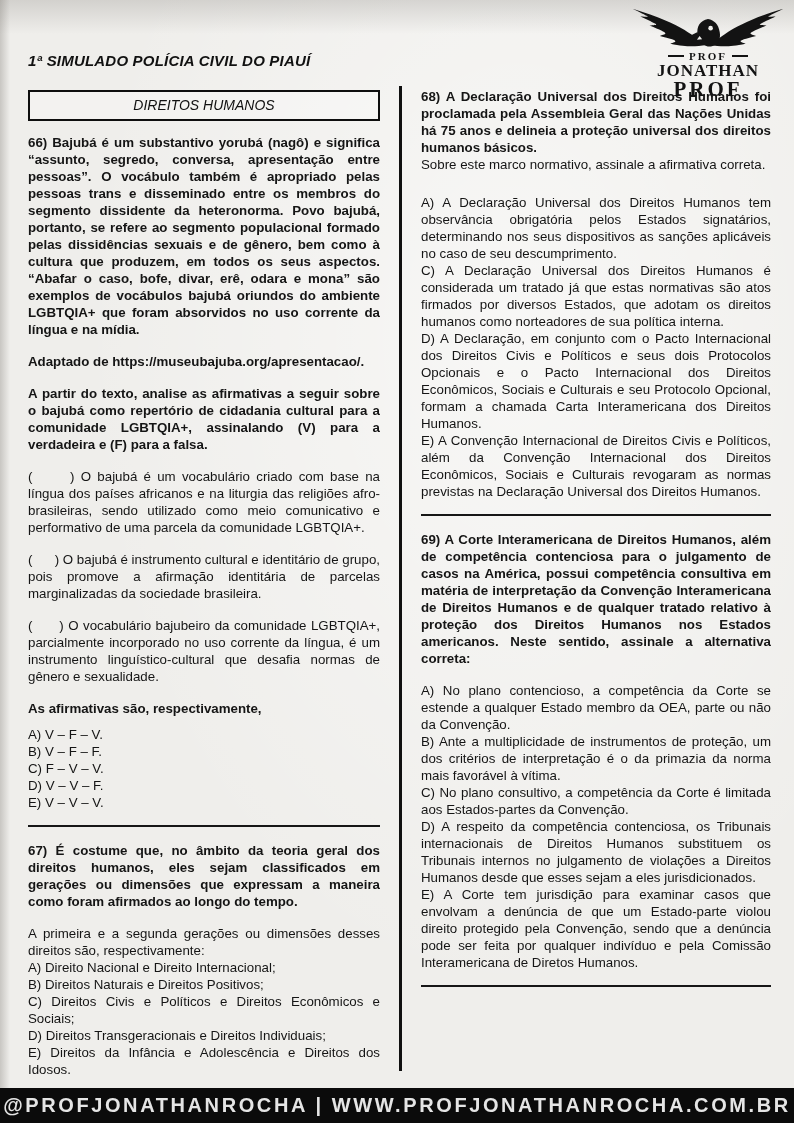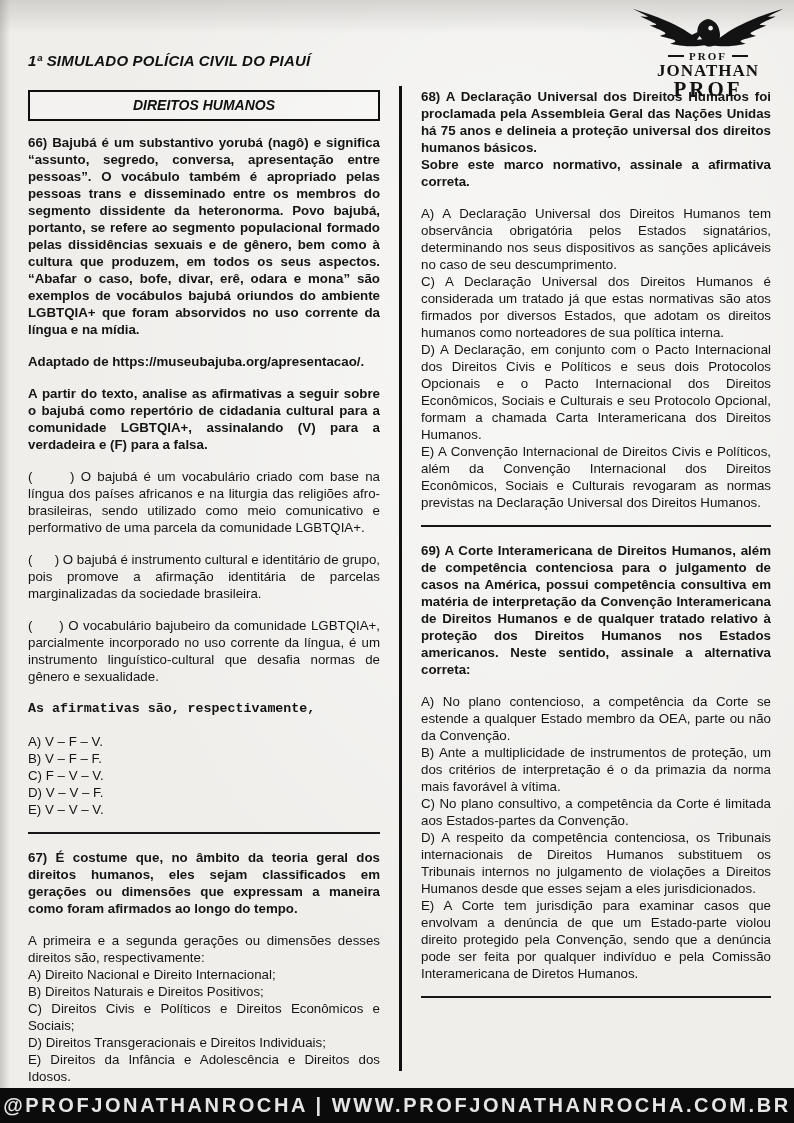--- a/index.html
+++ b/index.html
@@ -33,21 +33,21 @@
     position: absolute;
     left: 28px; top: 90px;
     width: 352px;
     border: 2.5px solid #0e0e0e;
     padding: 4px 2px 5px 2px;
     text-align: center;
     background: rgba(255,255,255,0.25);
   }
   .section-box span {
     font-size: 14px;
-    font-weight: bold;
+    font-weight: normal;
     font-style: italic;
     color: #111;
     text-align: right;
   }
 
   
   .logo {
     position: absolute;
     right: 8px; top: 2px;
     width: 156px;
@@ -97,23 +97,23 @@
   .col-left  { left: 28px;  top: 134px; width: 352px; }
   .col-right { left: 421px; top: 88px;  width: 350px; }
   .v-divider {
     position: absolute;
     left: 399px; top: 86px;
     width: 2.5px; height: 985px;
     background: #101010;
   }
 
   p.stem { font-weight: bold; margin-bottom: 15px; }
-  p.stem2 { font-weight: bold; margin-bottom: 15px; margin-top: -15px; }
+  p.stem2 { font-weight: normal; margin-bottom: 21px; margin-top: -15px; }
   p.statement { margin-bottom: 15px; }
-  p.prompt { font-weight: bold; margin-bottom: 16px; font-family: Liberation Mono, monospace; }
+  p.prompt { font-weight: bold; margin-bottom: 9px; }
   p.option { margin: 0; }
   .options { margin-bottom: 4px; }
   .h-divider {
     border: none;
     border-top: 2px solid #161616;
     margin: 14px 0 15px 0;
   }
 
   
   .footer-bar {

